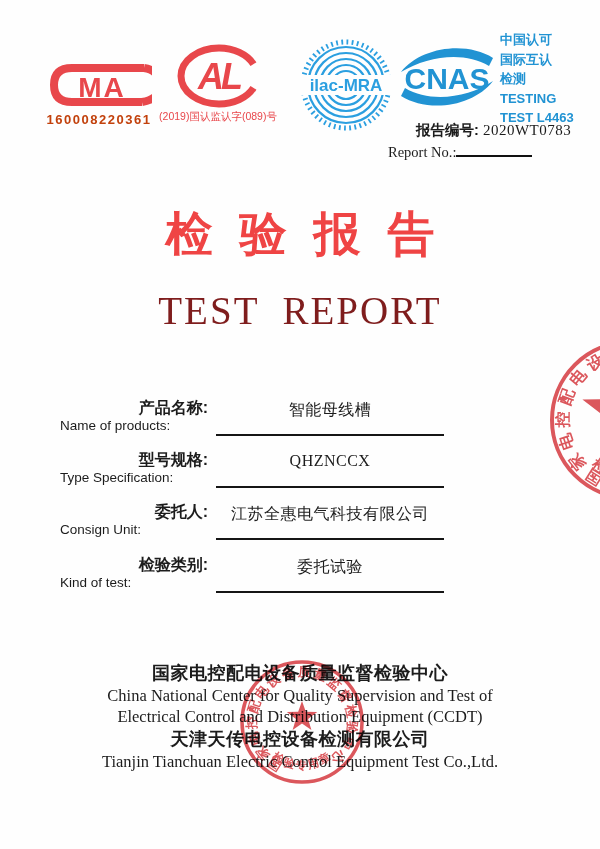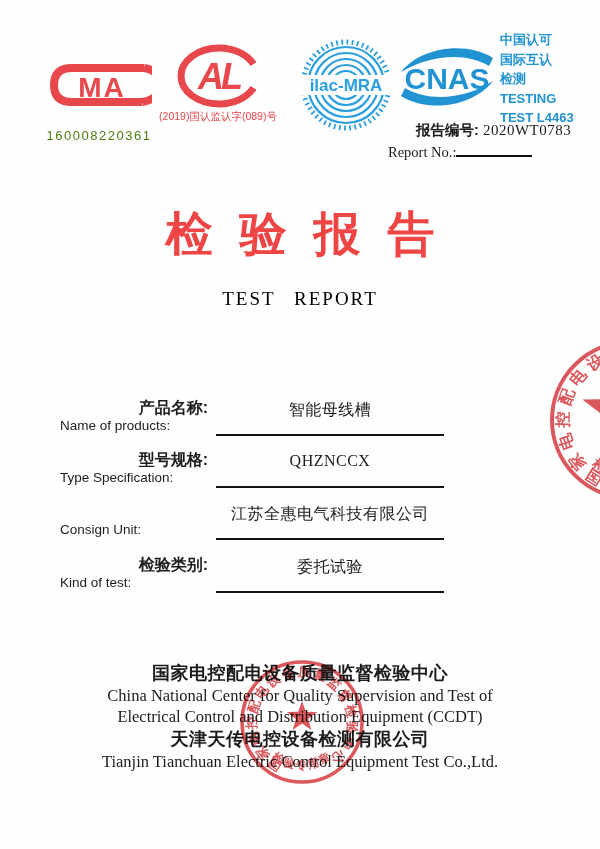--- a/index.html
+++ b/index.html
@@ -2,40 +2,40 @@
 <html><head>
 <meta charset="utf-8">
 <style>
   html,body{margin:0;padding:0;background:#e8e8e8;}
   .page{position:relative;width:600px;height:849px;background:#fefefe;overflow:hidden;
         font-family:"Liberation Sans",sans-serif;color:#1c1c1c;margin:0 auto;}
   .abs{position:absolute;}
   .serif{font-family:"Liberation Serif",serif;}
 
   
-  .cma-num{left:44px;top:128px;width:110px;text-align:center;font-weight:normal;
-           font-size:13px;letter-spacing:1.5px;color:#4d7c0f;}
+  .cma-num{left:44px;top:112px;width:110px;text-align:center;font-weight:bold;
+           font-size:13px;letter-spacing:1.5px;color:#c2410c;}
   .cal-cap{left:152px;top:110px;width:132px;text-align:center;font-weight:normal;
            font-size:10.5px;color:#e8474b;}
   .cnas-txt{left:500px;top:30px;width:96px;font-weight:bold;font-size:13px;
             line-height:19.5px;color:#2193d3;}
 
   
   .repno{left:388px;top:121px;width:190px;}
   .repno .r1{font-size:14.5px;}
   .repno .zh{font-weight:bold;margin-left:28px;}
   .repno .val{font-family:"Liberation Serif",serif;font-size:15px;letter-spacing:.5px;}
   .repno .r2{margin-top:3px;font-family:"Liberation Serif",serif;font-size:14.5px;}
   .rn-line{display:inline-block;width:76px;border-bottom:2px solid #111;height:12px;}
 
   
   .title-zh{left:0;top:203px;width:600px;text-align:center;font-size:47px;font-weight:bold;
             letter-spacing:27px;padding-left:27px;box-sizing:border-box;color:#ef4444;}
   .title-en{left:0;top:288px;width:600px;text-align:center;font-family:"Liberation Serif",serif;
-            font-size:19px;letter-spacing:2px;word-spacing:12px;color:#000000;}
+            font-size:39px;letter-spacing:2px;word-spacing:12px;color:#7f1d1d;}
 
   
   .frow{position:absolute;left:60px;width:390px;height:42px;}
   .f-zh{position:absolute;left:0;top:0;width:148px;text-align:right;
         font-size:16px;font-weight:bold;}
   .f-en{position:absolute;left:0;top:20px;width:148px;
         font-family:Liberation Sans, sans-serif;font-size:13.5px;}
   .f-line{position:absolute;left:156px;top:36px;width:228px;border-bottom:2px solid #151515;}
   .f-val{position:absolute;left:156px;top:2px;width:228px;text-align:center;
          font-family:"Liberation Serif",serif;font-size:16px;letter-spacing:.5px;}
@@ -114,20 +114,21 @@
     <div class="f-line"></div>
     <div class="f-val">智能母线槽</div>
   </div>
   <div class="frow" style="top:450px">
     <div class="f-zh">型号规格:</div>
     <div class="f-en">Type Specification:</div>
     <div class="f-line"></div>
     <div class="f-val">QHZNCCX</div>
   </div>
   <div class="frow" style="top:502px">
+    <div class="f-zh">委托人:</div>
     <div class="f-en">Consign Unit:</div>
     <div class="f-line"></div>
     <div class="f-val">江苏全惠电气科技有限公司</div>
   </div>
   <div class="frow" style="top:555px">
     <div class="f-zh">检验类别:</div>
     <div class="f-en">Kind of test:</div>
     <div class="f-line"></div>
     <div class="f-val">委托试验</div>
   </div>

